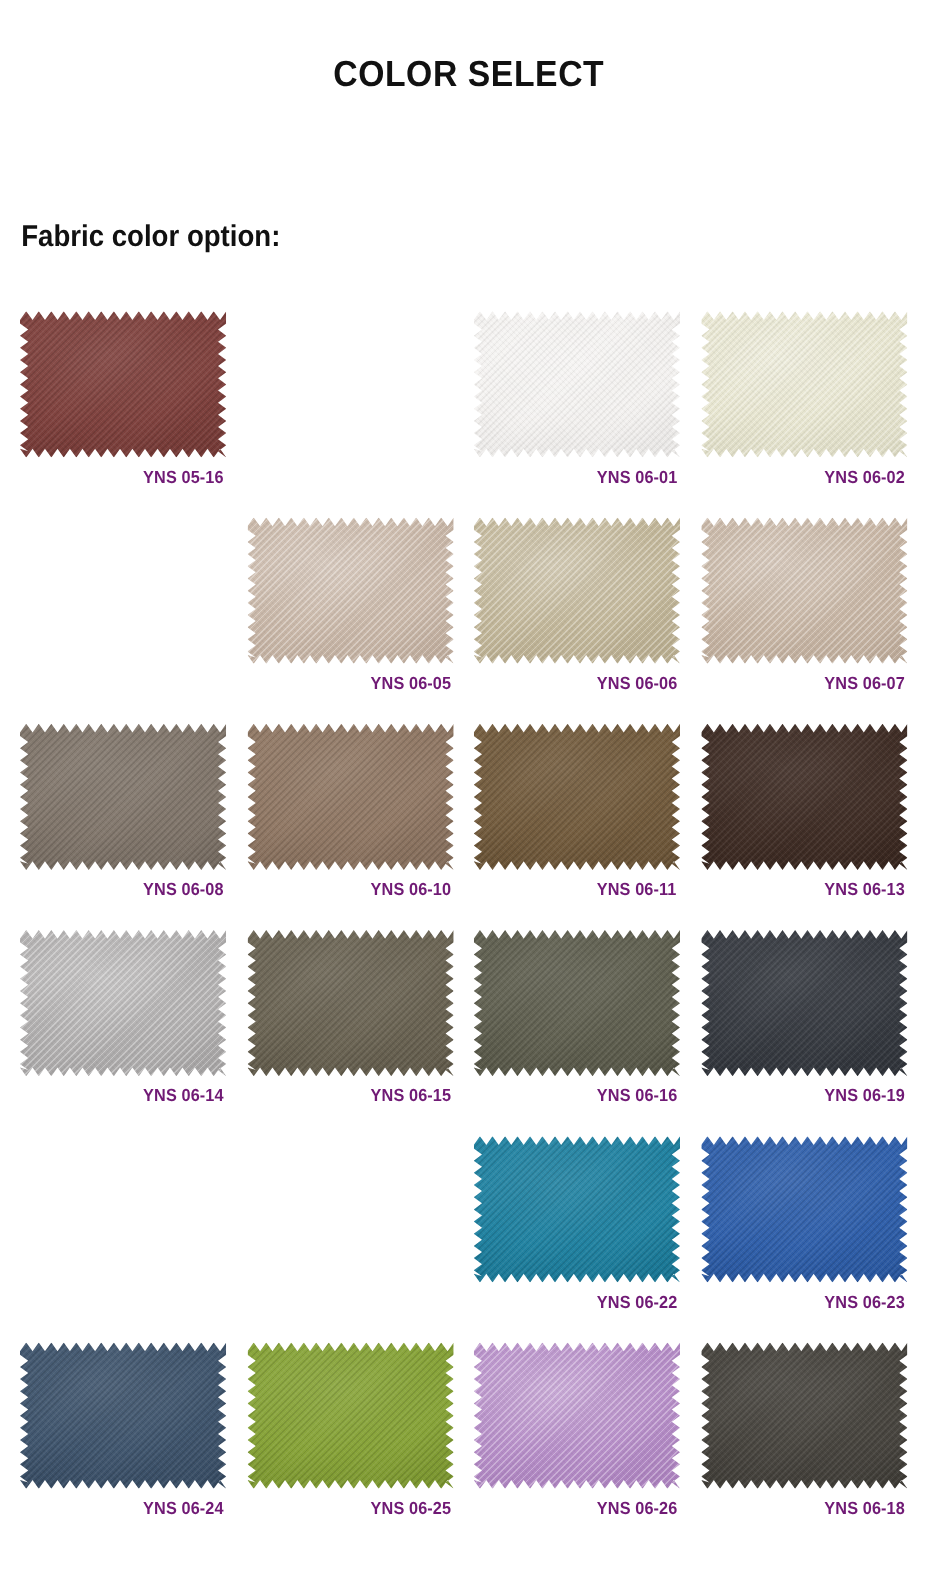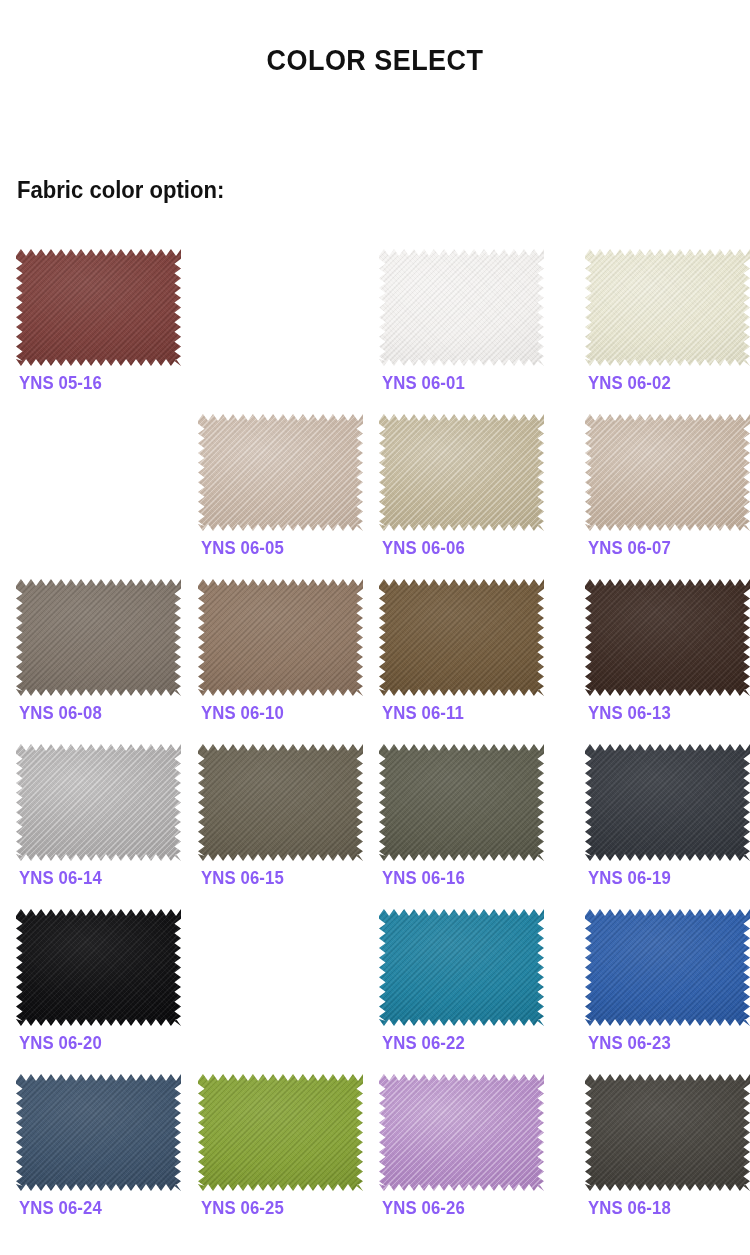--- a/index.html
+++ b/index.html
@@ -65,21 +65,21 @@
   }
   .cell {
     position: absolute;
     top: 0;
     width: 165px;
     height: 165px;
   }
   .cell.c0 { left: 16px; }
   .cell.c1 { left: 198px; }
   .cell.c2 { left: 379px; }
-  .cell.c3 { left: 585px; text-decoration: underline; }
+  .cell.c3 { left: 561px; text-decoration: underline; }
 
   .swatch-wrap {
     position: absolute;
     top: 6px;
     left: 0;
     width: 165px;
     height: 117px;
   }
 
   
@@ -155,24 +155,24 @@
         rgba(255,255,255,0.03) 45%,
         rgba(0,0,0,0.08) 80%,
         rgba(0,0,0,0.18) 100%);
   }
 
   .swatch-label {
     position: absolute;
     top: 130px;
     left: 0;
     width: 165px;
-    text-align: left;
-    font-size: 18px;
+    text-align: right;
+    font-size: 14px;
     font-weight: bold;
-    color: #8b5cf6;
+    color: #701a75;
     letter-spacing: 0.1px;
     white-space: nowrap;
   }
   .swatch-label > span {
     display: inline-block;
     transform: scaleX(0.93);
     transform-origin: center;
   }
 
   .defs { position: absolute; width: 0; height: 0; overflow: hidden; }
@@ -304,42 +304,36 @@
           <div class="swatch-label"><span>YNS 06-16</span></div>
         </div>
         <div class="cell c3">
           <div class="swatch-wrap">
             <div class="chip dark" style="background-color: rgb(50, 54, 61);"></div>
           </div>
           <div class="swatch-label"><span>YNS 06-19</span></div>
         </div>
       </div>
       <div class="row">
+        <div class="cell c2">
+          <div class="swatch-wrap">
+            <div class="chip dark" style="background-color: rgb(26, 126, 158);"></div>
+          </div>
+          <div class="swatch-label"><span>YNS 06-22</span></div>
+        </div>
+        <div class="cell c3">
+          <div class="swatch-wrap">
+            <div class="chip dark" style="background-color: rgb(42, 91, 168);"></div>
+          </div>
+          <div class="swatch-label"><span>YNS 06-23</span></div>
+        </div>
+      </div>
+      <div class="row">
         <div class="cell c0">
           <div class="swatch-wrap">
-            <div class="chip dark" style="background-color: rgb(10, 10, 12);"></div>
-          </div>
-          <div class="swatch-label"><span>YNS 06-20</span></div>
-        </div>
-        <div class="cell c2">
-          <div class="swatch-wrap">
-            <div class="chip dark" style="background-color: rgb(26, 126, 158);"></div>
-          </div>
-          <div class="swatch-label"><span>YNS 06-22</span></div>
-        </div>
-        <div class="cell c3">
-          <div class="swatch-wrap">
-            <div class="chip dark" style="background-color: rgb(42, 91, 168);"></div>
-          </div>
-          <div class="swatch-label"><span>YNS 06-23</span></div>
-        </div>
-      </div>
-      <div class="row">
-        <div class="cell c0">
-          <div class="swatch-wrap">
             <div class="chip dark" style="background-color: rgb(58, 80, 105);"></div>
           </div>
           <div class="swatch-label"><span>YNS 06-24</span></div>
         </div>
         <div class="cell c1">
           <div class="swatch-wrap">
             <div class="chip dark" style="background-color: rgb(131, 160, 50);"></div>
           </div>
           <div class="swatch-label"><span>YNS 06-25</span></div>
         </div>

